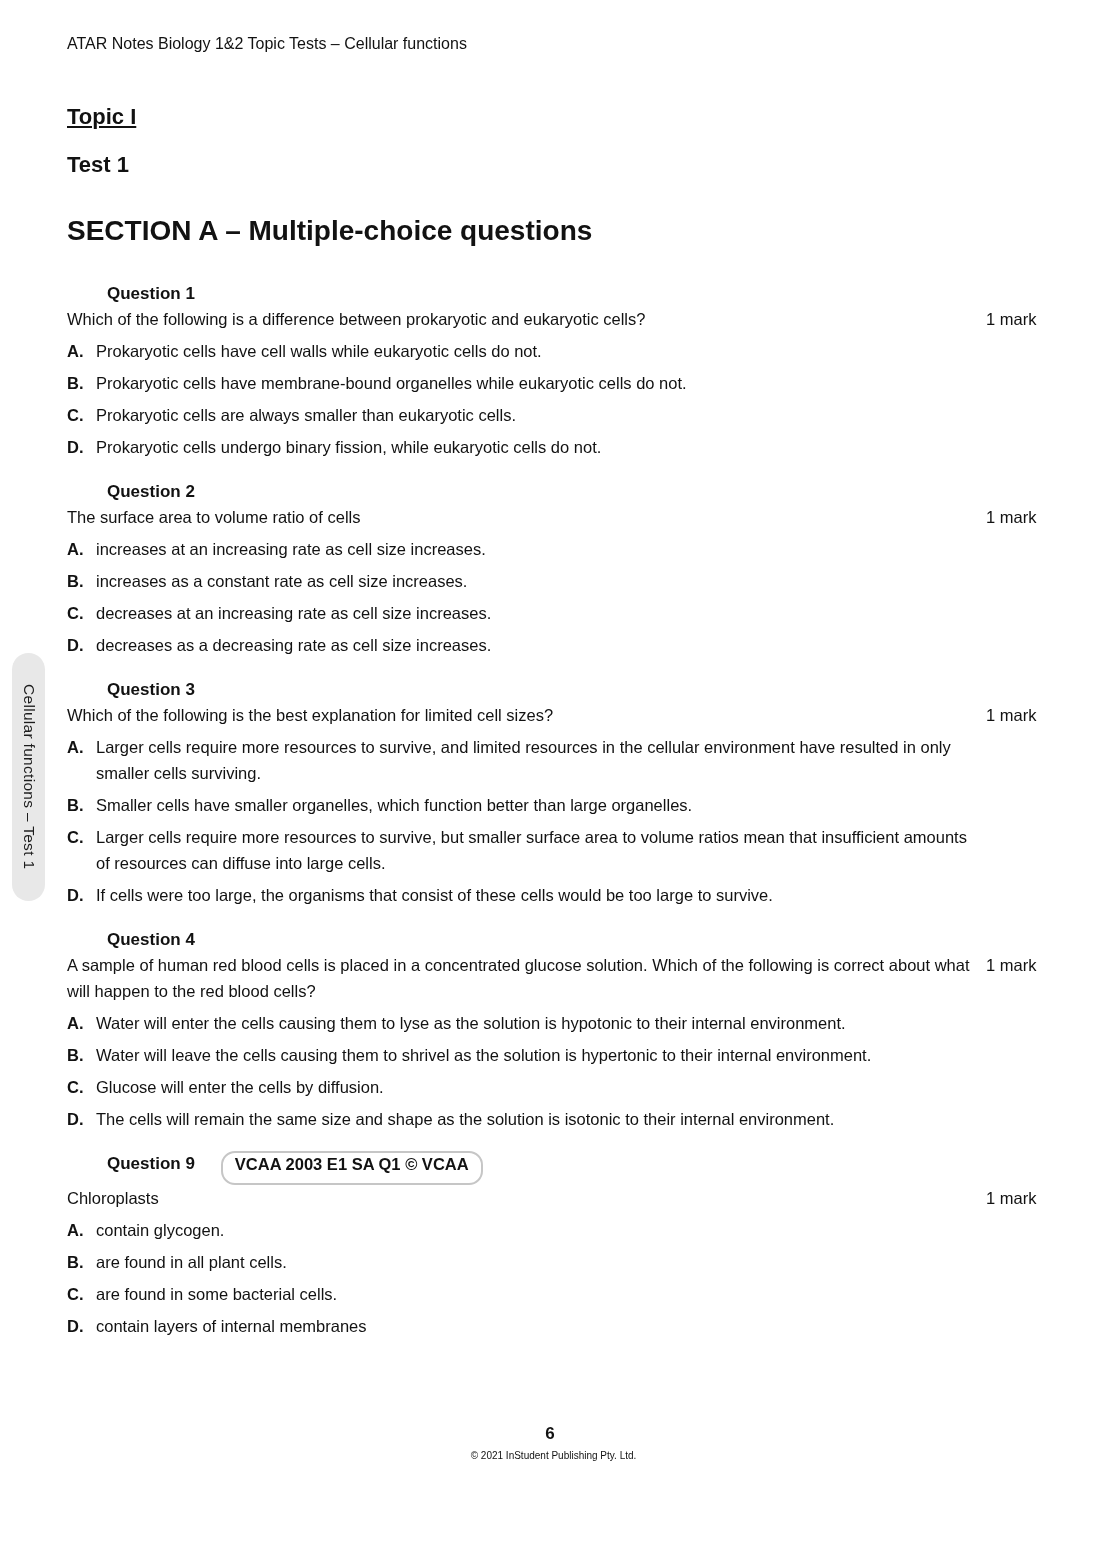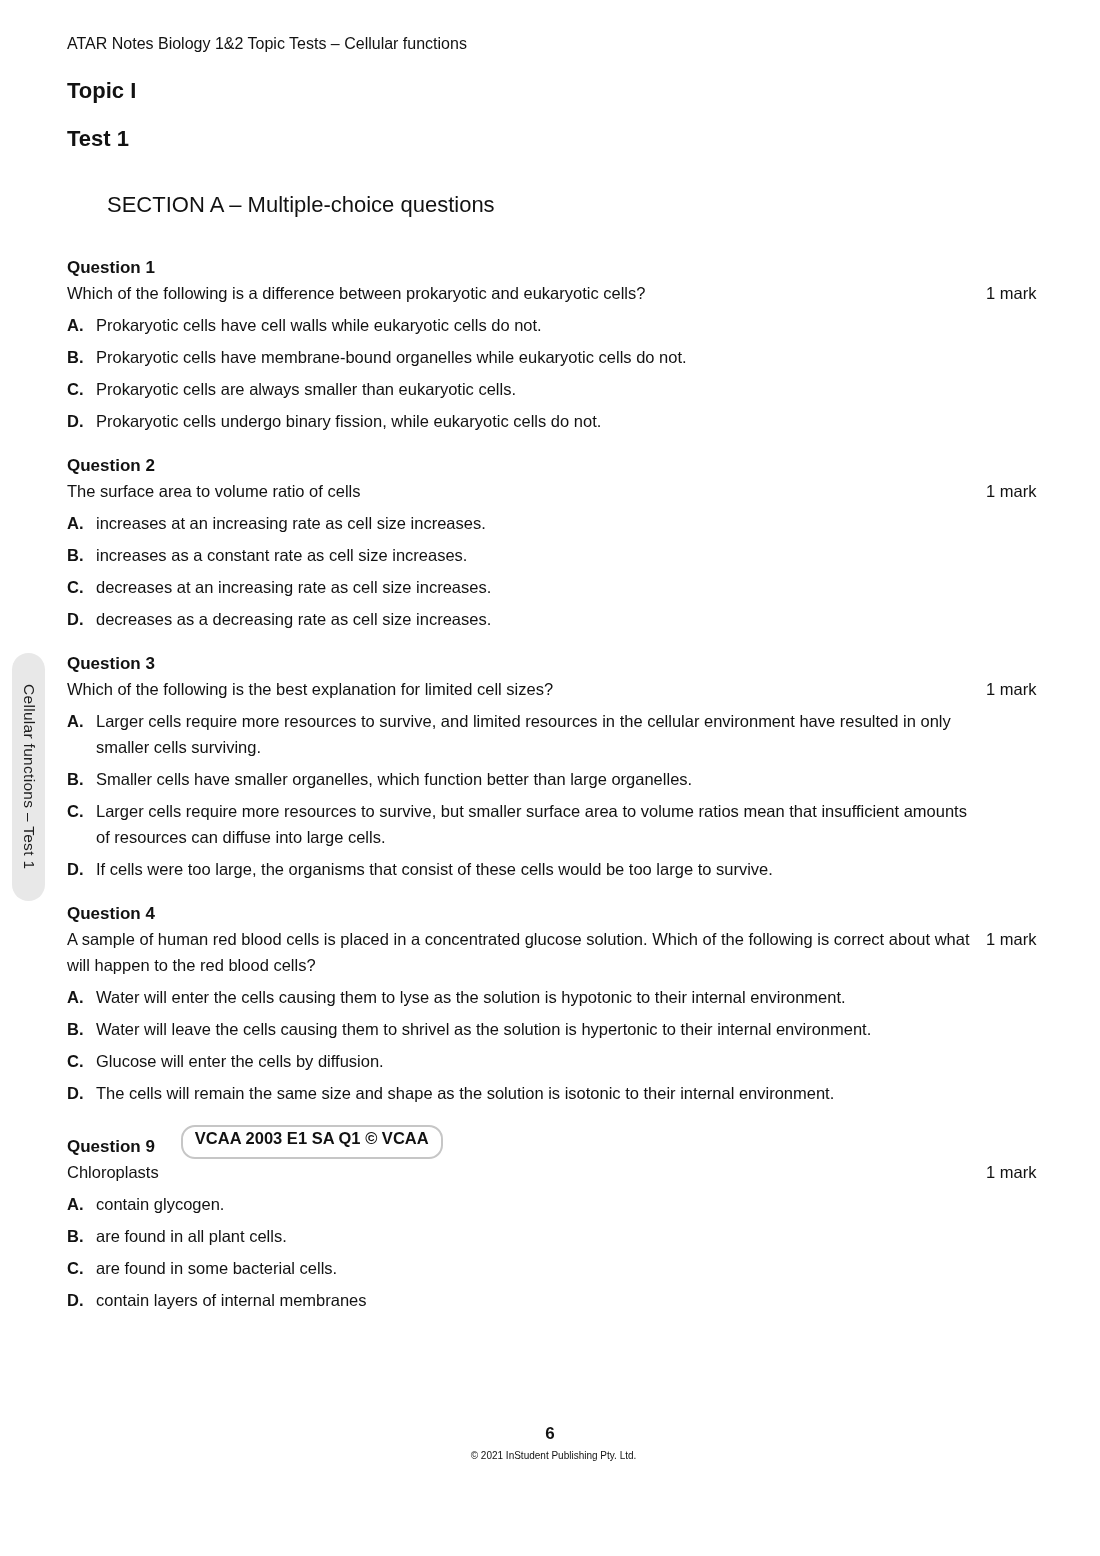--- a/index.html
+++ b/index.html
@@ -20,54 +20,55 @@
   .content {
     margin-left: 67px;
     margin-right: 60px;
     padding-top: 34px;
   }
   .running-header {
     font-size: 16px;
     line-height: 20px;
   }
   .topic-label {
-    margin-top: 24px;
+    margin-top: 50px;
     font-size: 22px;
     font-weight: bold;
     line-height: 26px;
+    text-decoration: underline;
   }
   .doc-title {
     margin-top: 26px;
     font-size: 34px;
     font-weight: bold;
     line-height: 40px;
     letter-spacing: 0.2px;
   }
   .test-label {
     margin-top: 22px;
     font-size: 22px;
     font-weight: bold;
     line-height: 26px;
   }
   .section-heading {
     margin-top: 40px;
-    font-size: 22px;
-    font-weight: normal;
-    line-height: 26px;
-    margin-left: 40px;
+    font-size: 28px;
+    font-weight: bold;
+    line-height: 26px;
   }
   .question { margin-top: 19px; }
   .question.first { margin-top: 37px; }
   .q-head {
     display: flex;
-    align-items: flex-end;
+    align-items: flex-start;
     gap: 26px;
     font-size: 17px;
     font-weight: bold;
     line-height: 25px;
+    margin-left: 40px;
   }
   .q-badge {
     display: inline-block;
     border: 2px solid #c6c6c6;
     border-radius: 14px;
     padding: 0 12px 8px 12px;
     font-size: 16.5px;
     font-weight: bold;
     line-height: 22px;
     white-space: nowrap;

